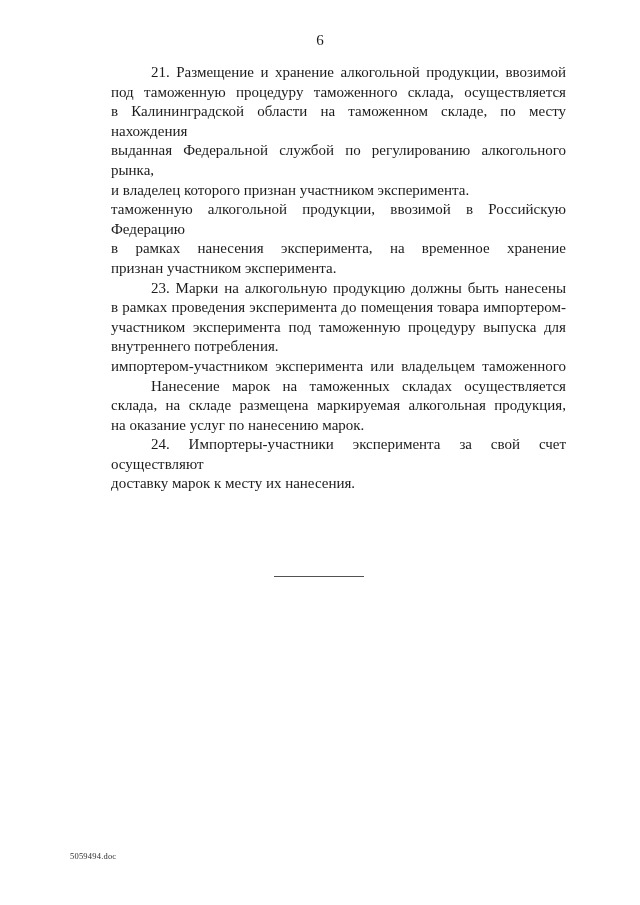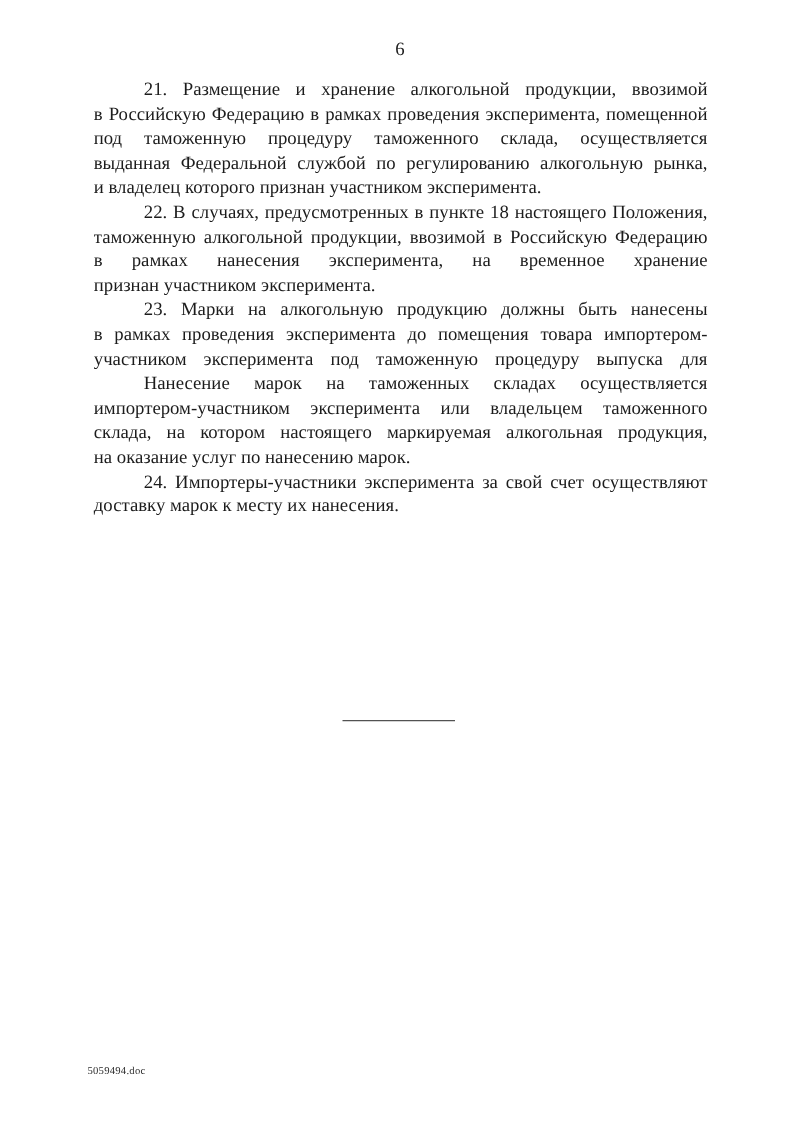--- a/index.html
+++ b/index.html
@@ -30,20 +30,21 @@
     top: 63px;
     left: 75px;
     width: 491px;
     font-size: 15px;
     line-height: 19.6px;
   }
   .para { margin: 0; }
   .line {
     text-align: justify;
     white-space: normal;
+    margin-left: 36px;
   }
   .line.jf {
     text-align-last: justify;
   }
   .line.first {
     text-indent: 40px;
   }
   .separator {
     position: absolute;
     top: 576px;
@@ -66,43 +67,43 @@
 <body>
 
 <div class="page">
 
   <div class="page-number">6</div>
 
   <div class="body-text">
 
     <div class="para">
       <div class="line jf first">21. Размещение и хранение алкогольной продукции, ввозимой</div>
-      <div class="line jf">в Российскую Федерацию в рамках проведения эксперимента, помещенной</div>
       <div class="line jf">под таможенную процедуру таможенного склада, осуществляется</div>
-      <div class="line jf">выданная Федеральной службой по регулированию алкогольную рынка,</div>
+      <div class="line jf">в Калининградской области на таможенном складе, по месту нахождения</div>
+      <div class="line jf">выданная Федеральной службой по регулированию алкогольного рынка,</div>
       <div class="line">и владелец которого признан участником эксперимента.</div>
     </div>
 
     <div class="para">
-      <div class="line jf first">22. В случаях, предусмотренных в пункте 18 настоящего Положения,</div>
       <div class="line jf">таможенную алкогольной продукции, ввозимой в Российскую Федерацию</div>
       <div class="line jf">в рамках нанесения эксперимента, на временное хранение</div>
       <div class="line">признан участником эксперимента.</div>
     </div>
 
     <div class="para">
       <div class="line jf first">23. Марки на алкогольную продукцию должны быть нанесены</div>
       <div class="line jf">в рамках проведения эксперимента до помещения товара импортером-</div>
       <div class="line jf">участником эксперимента под таможенную процедуру выпуска для</div>
+      <div class="line">внутреннего потребления.</div>
     </div>
 
     <div class="para">
+      <div class="line jf">импортером-участником эксперимента или владельцем таможенного</div>
       <div class="line jf first">Нанесение марок на таможенных складах осуществляется</div>
-      <div class="line jf">импортером-участником эксперимента или владельцем таможенного</div>
-      <div class="line jf">склада, на котором настоящего маркируемая алкогольная продукция,</div>
+      <div class="line jf">склада, на складе размещена маркируемая алкогольная продукция,</div>
       <div class="line">на оказание услуг по нанесению марок.</div>
     </div>
 
     <div class="para">
       <div class="line jf first">24. Импортеры-участники эксперимента за свой счет осуществляют</div>
       <div class="line">доставку марок к месту их нанесения.</div>
     </div>
 
   </div>
 

